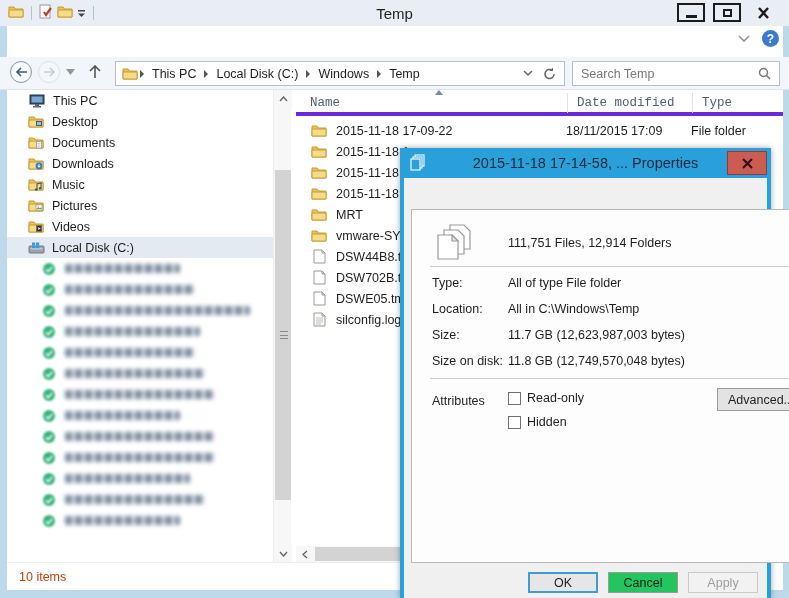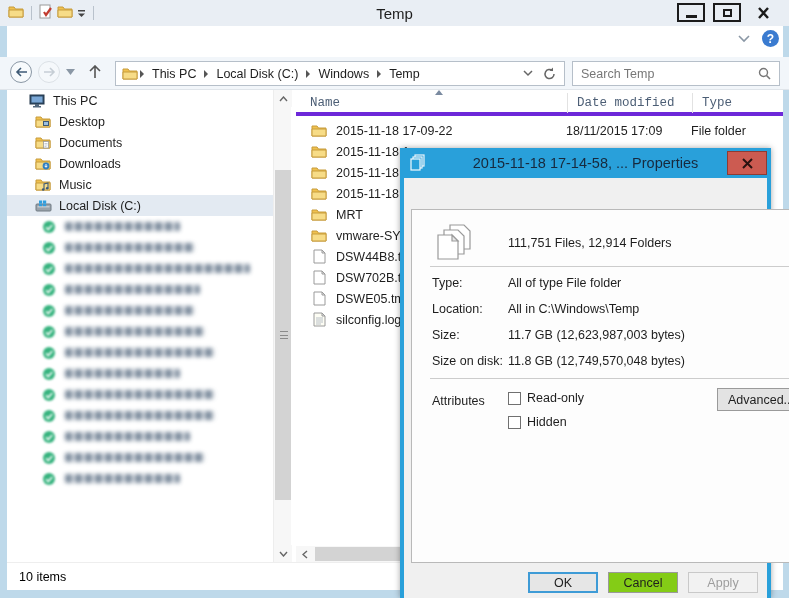--- a/index.html
+++ b/index.html
@@ -41,21 +41,21 @@
   .addr-tools { display:flex; align-items:center; gap:10px; padding-right:4px; }
   .searchbox { position:absolute; left:572px; top:4px; width:208px; height:25px; background:#fff; border:1px solid #b6bfc9; display:flex; align-items:center; }
   .searchbox input { flex:1; border:none; outline:none; font-size:12.5px; color:#444; padding:0 8px; font-family:inherit; background:transparent; }
   .searchbox input::placeholder { color:#777; }
   .search-ico { padding-right:8px; display:flex; }
 
   
   .main { position:absolute; left:7px; top:90px; width:776px; height:472px; background:#fff; }
   .sidebar { position:absolute; left:0; top:0; width:266px; height:472px; overflow:hidden; }
   .side-item { height:21px; display:flex; align-items:center; font-size:12.5px; color:#1e1e1e; padding-left:21px; }
-  .side-item.child { padding-left:27px; }
+  .side-item.child { padding-left:20px; }
   .side-item.selected { background:#e3eaf2; }
   .side-item .ico { width:18px; display:flex; justify-content:center; margin-right:7px; flex:none; }
   .blur-item { height:21px; display:flex; align-items:center; padding-left:33px; }
   .blur-item .ico { width:18px; display:flex; justify-content:center; margin-right:7px; flex:none; filter:blur(1px); }
   .blur-bar { height:9px; border-radius:2px; background:repeating-linear-gradient(90deg,#66788c 0 7px,rgba(120,135,150,.25) 7px 10px); filter:blur(2px); opacity:.85; }
 
   
   .vscroll { position:absolute; left:266px; top:0; width:18px; height:472px; background:#f7f7f7; border-left:1px solid #ededed; }
   .vscroll .arrow { position:absolute; left:0; width:18px; height:17px; display:flex; align-items:center; justify-content:center; background:#f7f7f7; }
   .vscroll .thumb { position:absolute; left:1px; width:16px; background:#d3d3d3; }
@@ -72,21 +72,21 @@
   .frow { height:21px; display:flex; align-items:center; font-size:12.5px; color:#1e1e1e; }
   .frow .ico { width:18px; display:flex; justify-content:center; margin:0 8px 0 14px; flex:none; }
   .frow .fname { width:230px; white-space:nowrap; overflow:hidden; }
   .frow .fdate { width:125px; color:#1e1e1e; }
   .frow .ftype { color:#1e1e1e; }
   .hscroll { position:absolute; left:0; top:456px; width:487px; height:16px; background:#f7f7f7; display:flex; align-items:center; }
   .hscroll .arrow { width:17px; height:16px; display:flex; align-items:center; justify-content:center; }
   .hscroll .thumb { width:95px; height:14px; background:#d3d3d3; margin-left:2px; }
 
   
-  .statusbar { position:absolute; left:7px; top:562px; width:776px; height:28px; background:#fff; border-top:1px solid #eee; display:flex; align-items:center; padding-left:12px; font-size:12.5px; color:#000000; }
+  .statusbar { position:absolute; left:7px; top:562px; width:776px; height:28px; background:#fff; border-top:1px solid #eee; display:flex; align-items:center; padding-left:12px; font-size:12.5px; color:#c2410c; }
 
   
   .dialog { position:absolute; left:400px; top:148px; width:371px; height:450px; background:#29a0da; box-shadow:0 0 6px rgba(0,0,0,.35); }
   .dlg-titlebar { position:absolute; left:0; top:0; width:100%; height:30px; display:flex; align-items:center; }
   .dlg-title { position:absolute; left:0; right:0; text-align:center; font-size:14.5px; color:#17293d; }
   .dlg-icon { position:absolute; left:9px; top:6px; }
   .dlg-close { position:absolute; right:4px; top:3px; width:40px; height:24px; background:#cc5b51; border:1px solid #8e3b33; display:flex; align-items:center; justify-content:center; }
   .dlg-body { position:absolute; left:4px; top:30px; width:363px; height:420px; background:#f0f0f0; }
   .dlg-tabs { position:absolute; left:7px; top:7px; display:flex; align-items:flex-end; }
   .dtab { font-size:12.5px; color:#1e1e1e; border:1px solid #ababab; background:#ececec; padding:3px 12px 4px; margin-right:2px; position:relative; }
@@ -95,21 +95,21 @@
   .page-in { position:relative; width:100%; height:100%; font-size:12.5px; color:#1e1e1e; }
   .files-icon { position:absolute; left:20px; top:12px; }
   .summary { position:absolute; left:96px; top:26px; }
   .hr { position:absolute; left:18px; right:18px; height:1px; background:#ccc; }
   .fld-label { position:absolute; left:20px; }
   .fld-value { position:absolute; left:96px; }
   .cbrow { position:absolute; left:96px; display:flex; align-items:flex-end; gap:6px; }
   .cbox { width:13px; height:13px; background:#fff; border:1px solid #707070; flex:none; }
   .adv-btn { position:absolute; right:14px; top:178px; width:88px; height:23px; background:#e3e3e3; border:1px solid #9a9a9a; font-size:12.5px; color:#1e1e1e; display:flex; align-items:center; justify-content:center; }
   .dlg-buttons { position:absolute; left:0; right:9px; top:394px; display:flex; justify-content:flex-end; gap:10px; }
-  .dbtn { width:70px; height:21px; font-size:12.5px; display:flex; align-items:center; justify-content:center; background:#84cc16; border:1px solid #9a9a9a; color:#1e1e1e; }
+  .dbtn { width:70px; height:21px; font-size:12.5px; display:flex; align-items:center; justify-content:center; background:#22c55e; border:1px solid #9a9a9a; color:#1e1e1e; }
   .dbtn.default { border:2px solid #3e9bd6; background:#e6e6e6; }
   .dbtn.disabled { background:#f2f2f2; border-color:#c9c9c9; color:#9d9d9d; }
 </style>
 </head>
 <body>
 
 <div class="window">
   <div class="frame-left"></div>
   <div class="frame-right"></div>
   <div class="frame-bottom"></div>
@@ -265,20 +265,44 @@
           <span class="ico">
             <svg width="16" height="13">
               <path d="M1 2h5l1.5 2H15v8H1z" fill="#f0c14f" stroke="#c79c3c"></path>
               <path d="M1 5h14v7H1z" fill="#f7dc87" stroke="#c79c3c"></path>
               <path d="M9 11.5V6l4-1v5.2" stroke="#3d5a77" stroke-width="1.1" fill="none"></path>
               <circle cx="8.2" cy="11.5" r="1.3" fill="#3d5a77"></circle>
               <circle cx="12.2" cy="10.3" r="1.3" fill="#3d5a77"></circle>
             </svg>
           </span>
           <span>Music</span>
+        </div>
+        <div class="side-item child">
+          <span class="ico">
+            <svg width="16" height="13">
+              <path d="M1 2h5l1.5 2H15v8H1z" fill="#f0c14f" stroke="#c79c3c"></path>
+              <path d="M1 5h14v7H1z" fill="#f7dc87" stroke="#c79c3c"></path>
+              <rect x="8" y="5.5" width="6" height="5.5" fill="#fff" stroke="#9a9a9a" stroke-width=".8"></rect>
+              <path d="M8.5 10l1.8-2 1.5 1.5 1-1 1 1.5z" fill="#57a15a"></path>
+              <circle cx="10" cy="7" r=".8" fill="#e8b23d"></circle>
+            </svg>
+          </span>
+          <span>Pictures</span>
+        </div>
+        <div class="side-item child">
+          <span class="ico">
+            <svg width="16" height="13">
+              <path d="M1 2h5l1.5 2H15v8H1z" fill="#f0c14f" stroke="#c79c3c"></path>
+              <path d="M1 5h14v7H1z" fill="#f7dc87" stroke="#c79c3c"></path>
+              <rect x="8" y="5.5" width="6" height="6" fill="#2c2c2c"></rect>
+              <path d="M8.7 6.2v4.6M13.3 6.2v4.6" stroke="#888" stroke-width=".9"></path>
+              <path d="M10.3 7l2.2 1.5-2.2 1.5z" fill="#fff"></path>
+            </svg>
+          </span>
+          <span>Videos</span>
         </div>
         <div class="side-item child selected">
           <span class="ico">
             <svg width="17" height="12">
               <rect x="1" y="4" width="15" height="7" rx="1" fill="#9aa3ab" stroke="#707a83"></rect>
               <rect x="2.5" y="6" width="12" height="1.5" fill="#c3cad0"></rect>
               <g fill="#2f9fe0">
                 <rect x="4" y="0.5" width="3.2" height="3.2"></rect>
                 <rect x="8" y="0.5" width="3.2" height="3.2"></rect>
                 <rect x="4" y="4.2" width="3.2" height="2"></rect>

